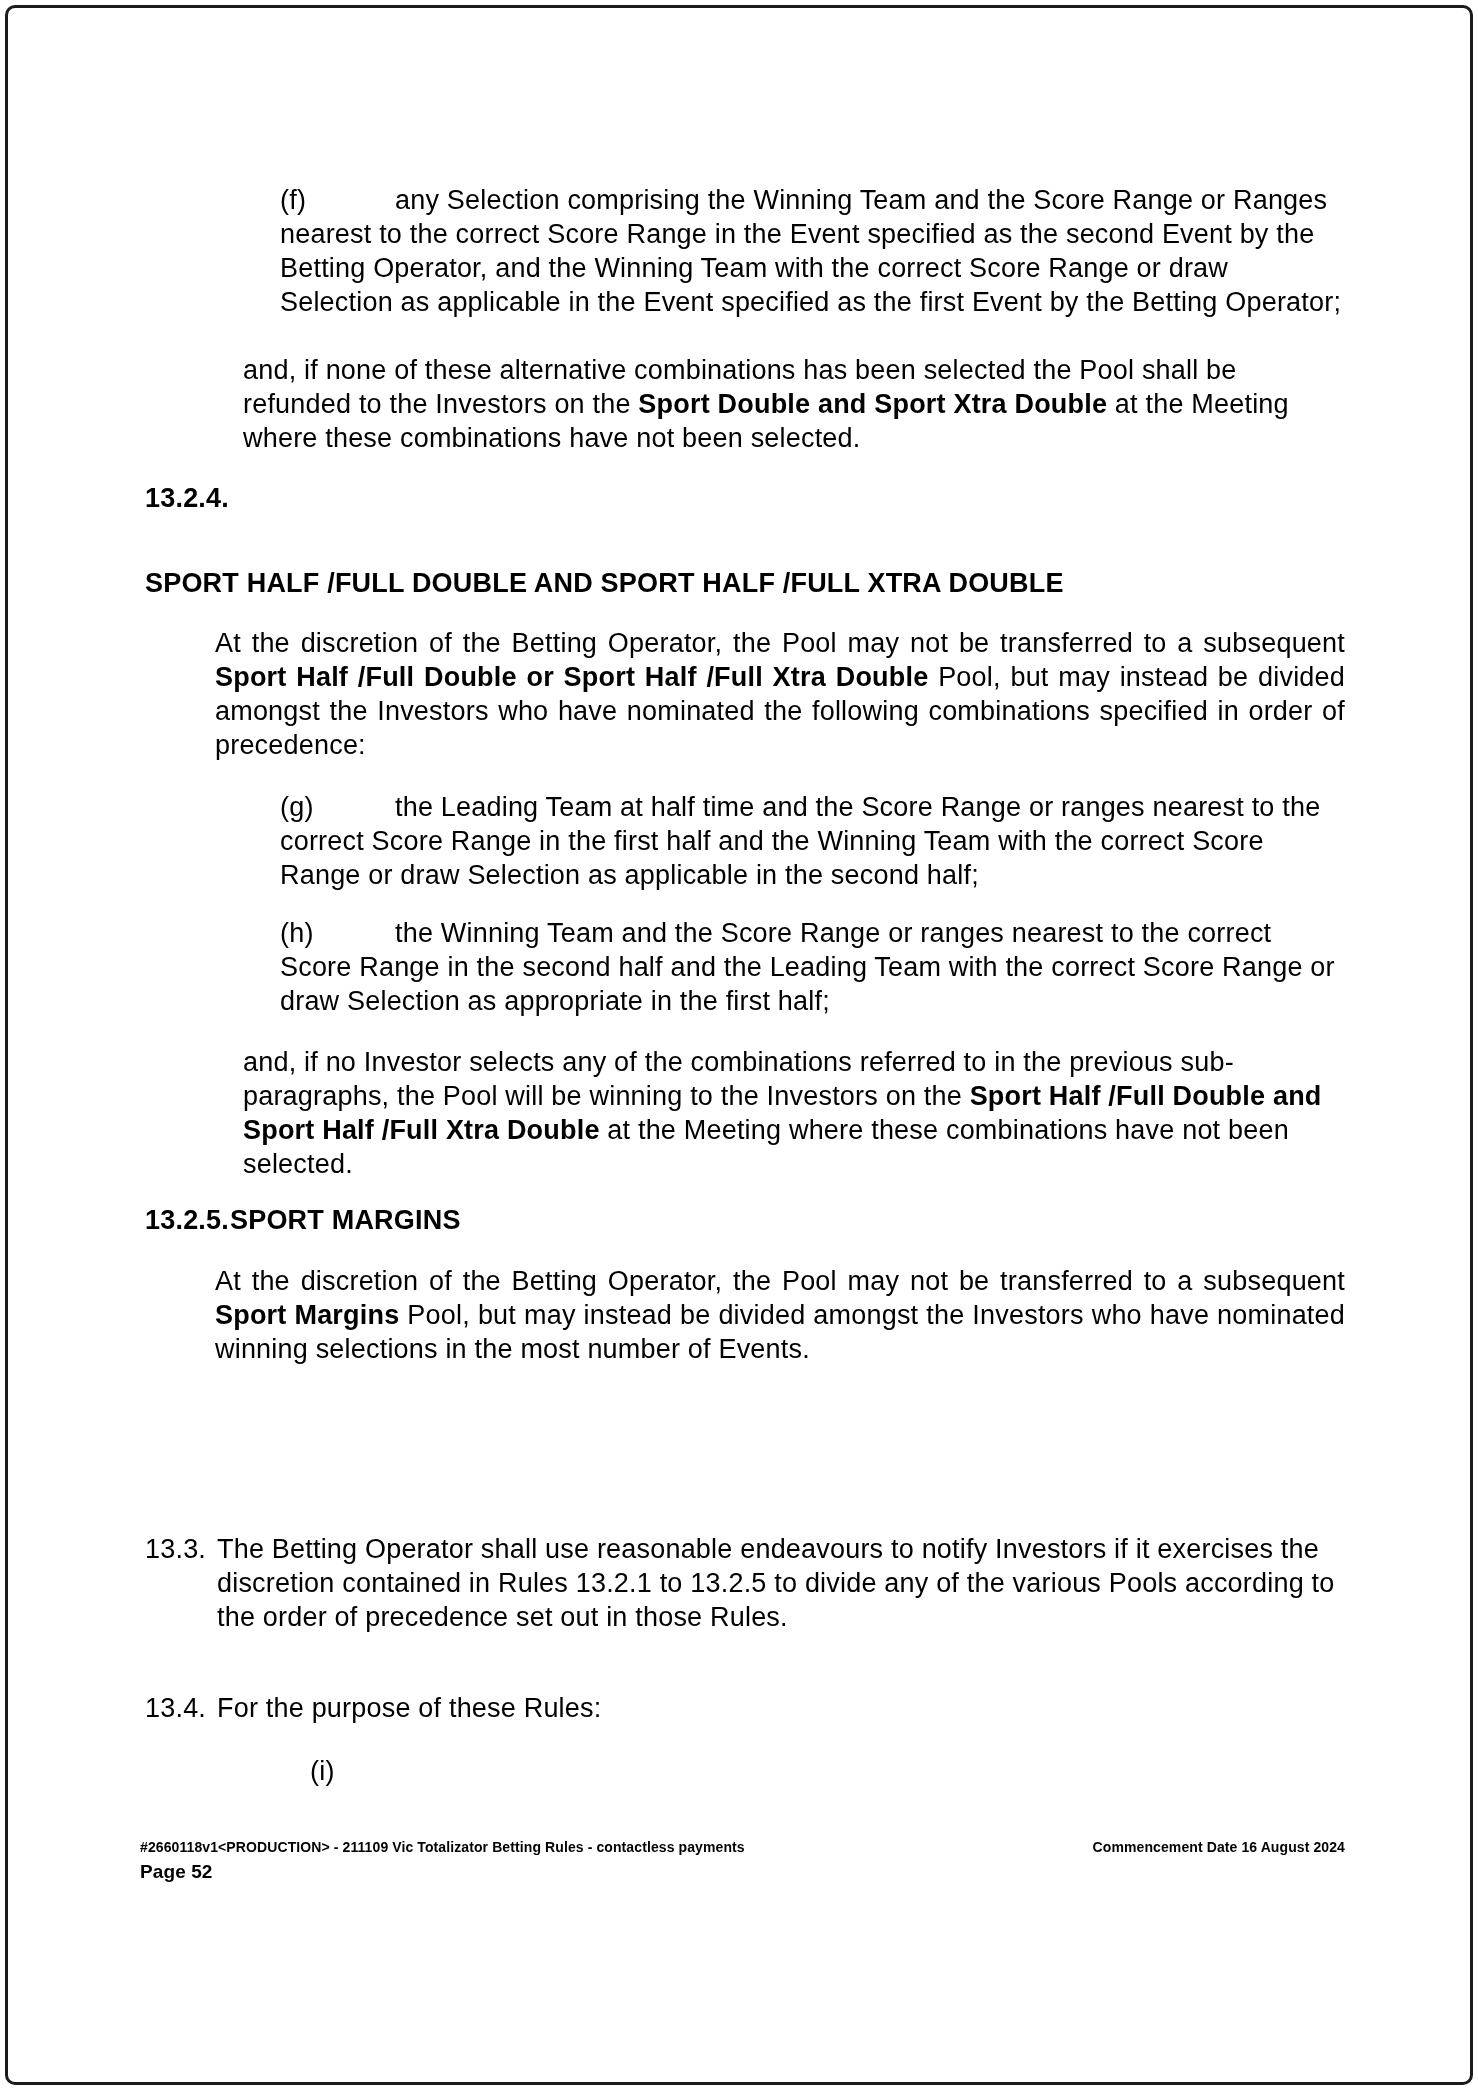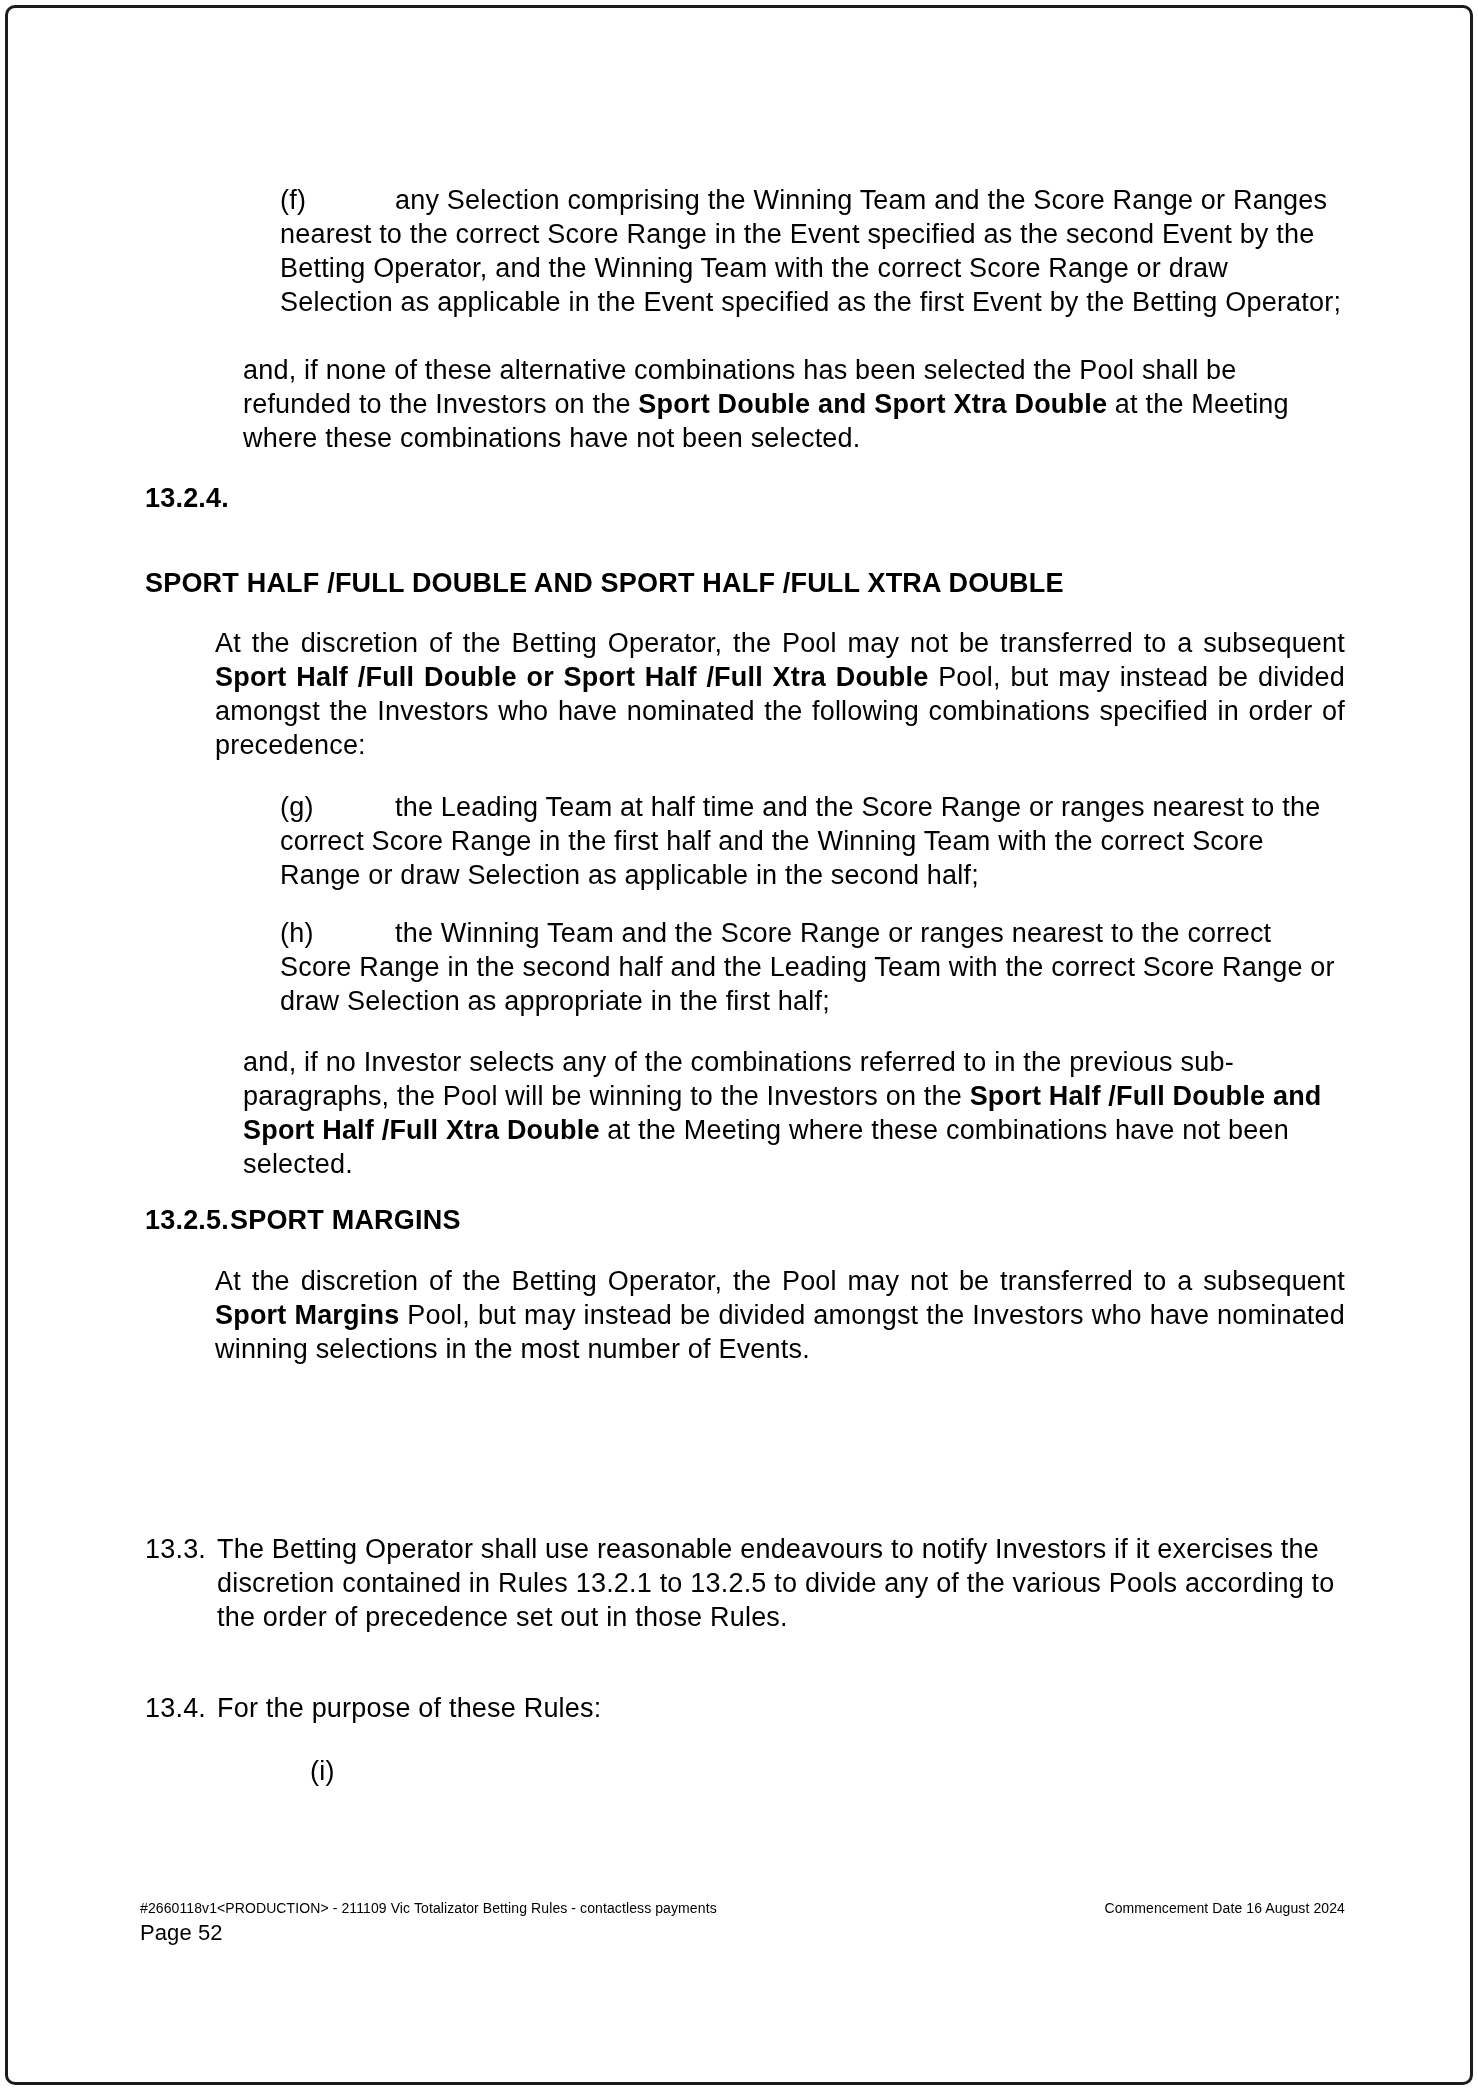--- a/index.html
+++ b/index.html
@@ -50,25 +50,25 @@
   .mt-h{margin-top:24px;}
   .mt-and2{margin-top:27px;}
   .mt-h1325{margin-top:22px;}
   .mt-b1325{margin-top:27px;}
   .mt-133{margin-top:166px;}
   .mt-134{margin-top:57px;}
   .mt-quin{margin-top:72px;}
   .mt-i{margin-top:29px;}
   
   .footer{
-    position:absolute;left:140px;right:133px;top:1899px;
-    font-size:14px;line-height:18px;letter-spacing:0.1px;
+    position:absolute;left:140px;right:133px;top:1838px;
+    font-size:14px;line-height:18px;letter-spacing:0.1px;font-weight:bold;
   }
   .footer-row{display:flex;justify-content:space-between;align-items:baseline;}
-  .page-num{margin-top:7px;font-size:22px;}
+  .page-num{margin-top:7px;font-size:19px;}
 </style>
 </head>
 <body>
 
 <div class="page">
   <div class="frame"></div>
 
   <div class="content">
 
     <div class="sub">

